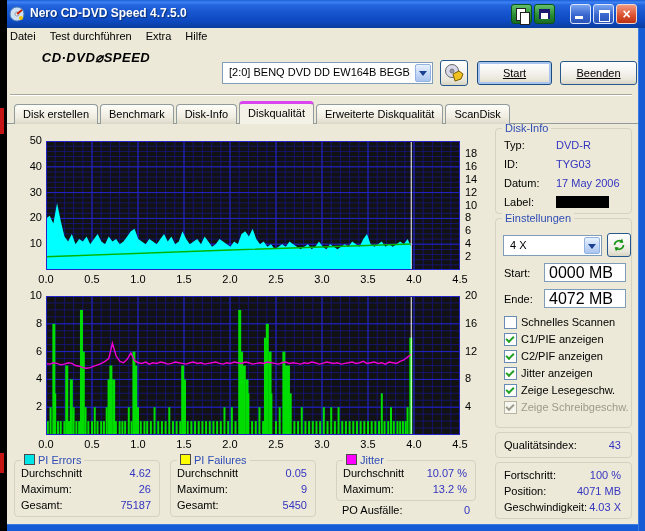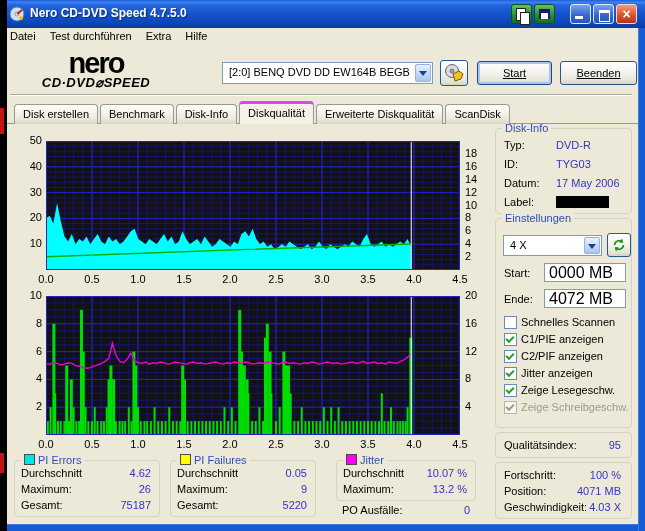--- a/index.html
+++ b/index.html
@@ -119,21 +119,20 @@
     <div class="tbtn red" style="left:616px;">
         <span class="ic-x">×</span>
       </div>
   </div>
 
   <div class="menubar">
     <span class="mi">Datei</span><span class="mi">Test durchführen</span><span class="mi">Extra</span><span class="mi">Hilfe</span>
   </div>
 
   <div class="logo">
-    <div class="logo1">nero</div>
     <div class="logo2">CD·DVD⌀SPEED</div>
   </div>
   <div class="combo" style="left:222px;top:62px;width:211px;height:22px;">
     <span class="cv">[2:0]  BENQ DVD DD EW164B BEGB</span>
     <span class="arrow"></span>
   </div>
   <div class="xp-btn" style="left:440px;top:60px;width:28px;height:26px;">
     <svg width="22" height="20" style="margin-top:2px">
       <circle cx="9" cy="8" r="6.5" fill="#d9d9ea" stroke="#666"></circle>
         <circle cx="9" cy="8" r="2" fill="#9a9ab0" stroke="#777"></circle>
@@ -561,21 +560,21 @@
     </div>
     <div class="cbrow checked disabled" style="top:181px;">
       <span class="cb"></span>
       <span class="cblabel">Zeige Schreibgeschw.</span>
     </div>
 
   </div>
 
   <div class="gb" style="left:495px;top:432px;width:137px;height:26px;">
     <span class="row-label" style="left:8px;top:6px;">Qualitätsindex:</span>
-    <span class="row-value" style="right:10px;top:6px;">95</span>
+    <span class="row-value" style="right:10px;top:6px;">43</span>
   </div>
 
   <div class="gb" style="left:495px;top:462px;width:137px;height:57px;">
     <span class="row-label" style="left:8px;top:6px;">Fortschritt:</span>
     <span class="row-value" style="right:10px;top:6px;">100 %</span>
     <span class="row-label" style="left:8px;top:22px;">Position:</span>
     <span class="row-value" style="right:10px;top:22px;">4071 MB</span>
     <span class="row-label" style="left:8px;top:38px;">Geschwindigkeit:</span>
     <span class="row-value" style="right:10px;top:38px;">4.03 X</span>
   </div>
@@ -590,21 +589,21 @@
     <span class="row-value" style="right:8px;top:38px;">75187</span>
   </div>
 
   <div class="gb" style="left:170px;top:460px;width:146px;height:57px;">
     <span class="gbt"><i class="leg leg-yellow"></i><span>PI Failures</span></span>
     <span class="row-label" style="left:6px;top:6px;">Durchschnitt</span>
     <span class="row-value" style="right:8px;top:6px;">0.05</span>
     <span class="row-label" style="left:6px;top:22px;">Maximum:</span>
     <span class="row-value" style="right:8px;top:22px;">9</span>
     <span class="row-label" style="left:6px;top:38px;">Gesamt:</span>
-    <span class="row-value" style="right:8px;top:38px;">5220</span>
+    <span class="row-value" style="right:8px;top:38px;">5450</span>
   </div>
 
   <div class="gb" style="left:336px;top:460px;width:140px;height:41px;">
     <span class="gbt"><i class="leg leg-magenta"></i><span>Jitter</span></span>
     <span class="row-label" style="left:6px;top:6px;">Durchschnitt</span>
     <span class="row-value" style="right:8px;top:6px;">10.07 %</span>
     <span class="row-label" style="left:6px;top:22px;">Maximum:</span>
     <span class="row-value" style="right:8px;top:22px;">13.2 %</span>
   </div>
   <div style="position:absolute;left:342px;top:504px;width:128px;">

